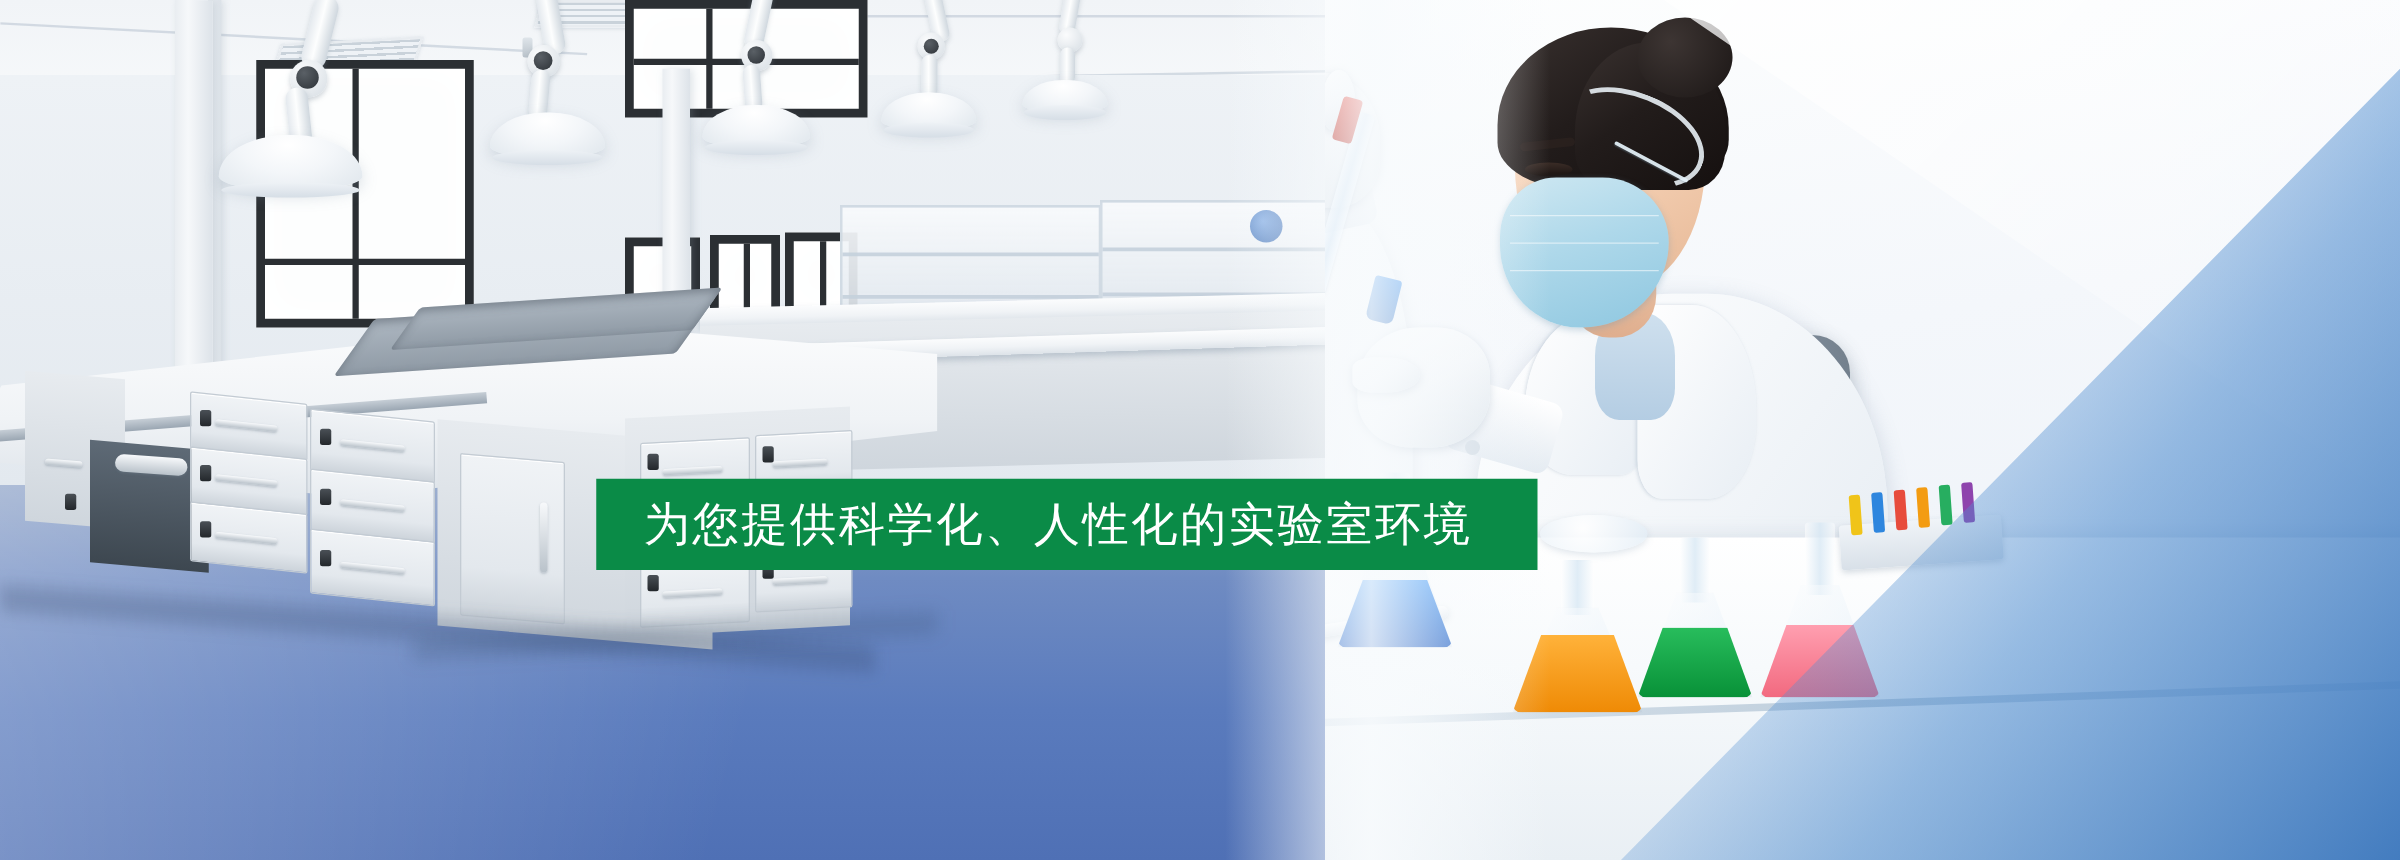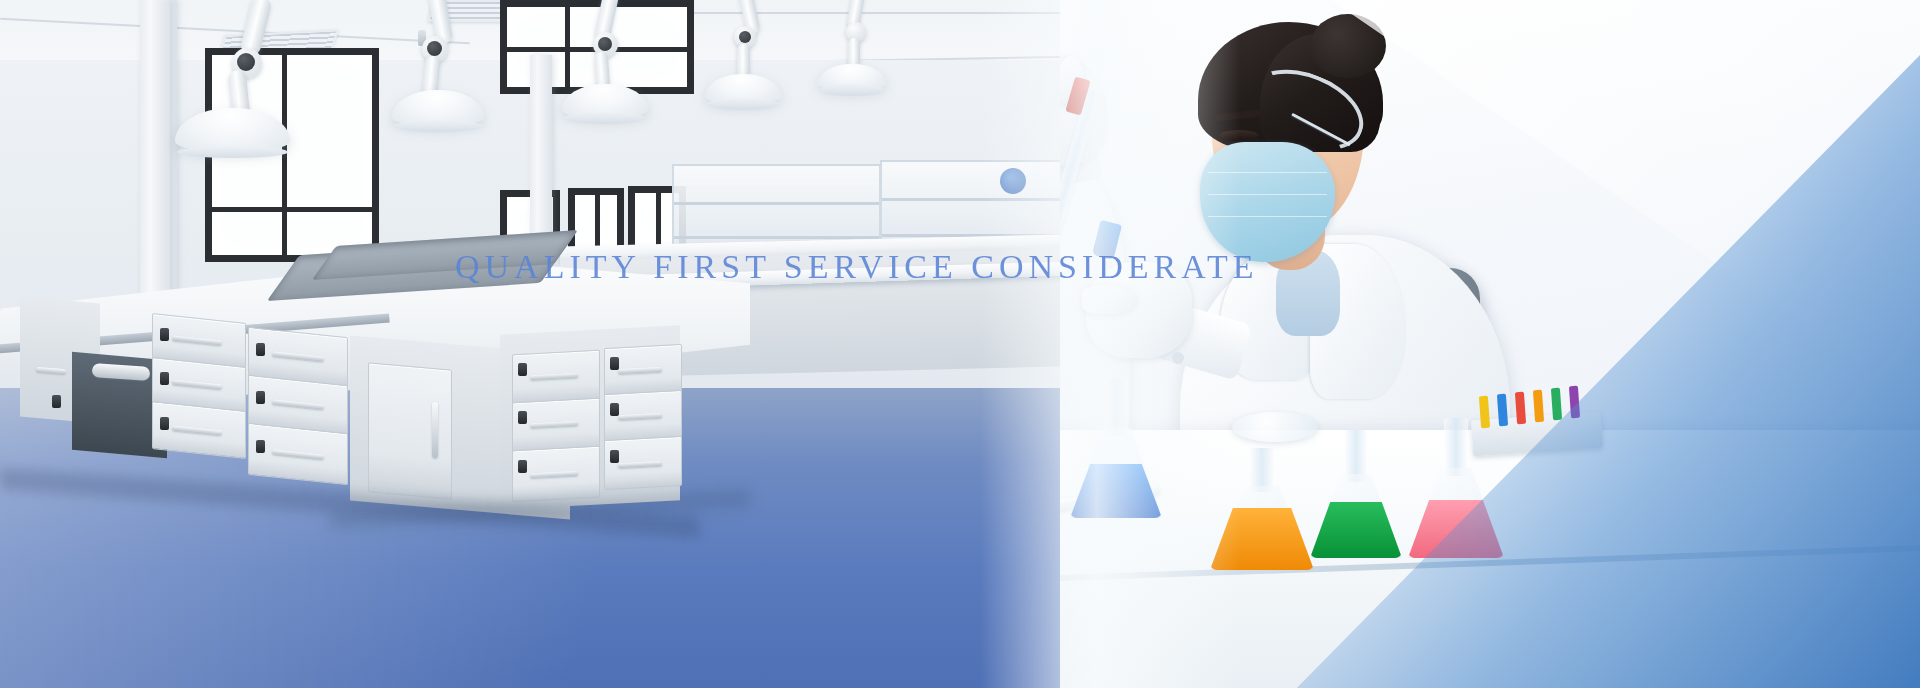--- a/index.html
+++ b/index.html
@@ -590,18 +590,20 @@
     <div class="tube" style="left:492px;top:388px;height:32px;background:#27ae60;transform:rotate(-4deg);"></div>
     <div class="tube" style="left:510px;top:386px;height:32px;background:#8e44ad;transform:rotate(-4deg);"></div>
 
     <div class="diag-overlay2"></div>
     <div class="diag-overlay"></div>
   </div>
 
   <div class="seam"></div>
 
   <div class="text-layer">
-    <div class="tagline-en">QUALITY FIRST SERVICE CONSIDERATE</div>
-
-
+
+
+    <div class="subbar">
+      <span class="subbar-text">为您提供科学化、人性化的实验室环境</span>
+    </div>
   </div>
 
 </div>
 
 </body></html>

